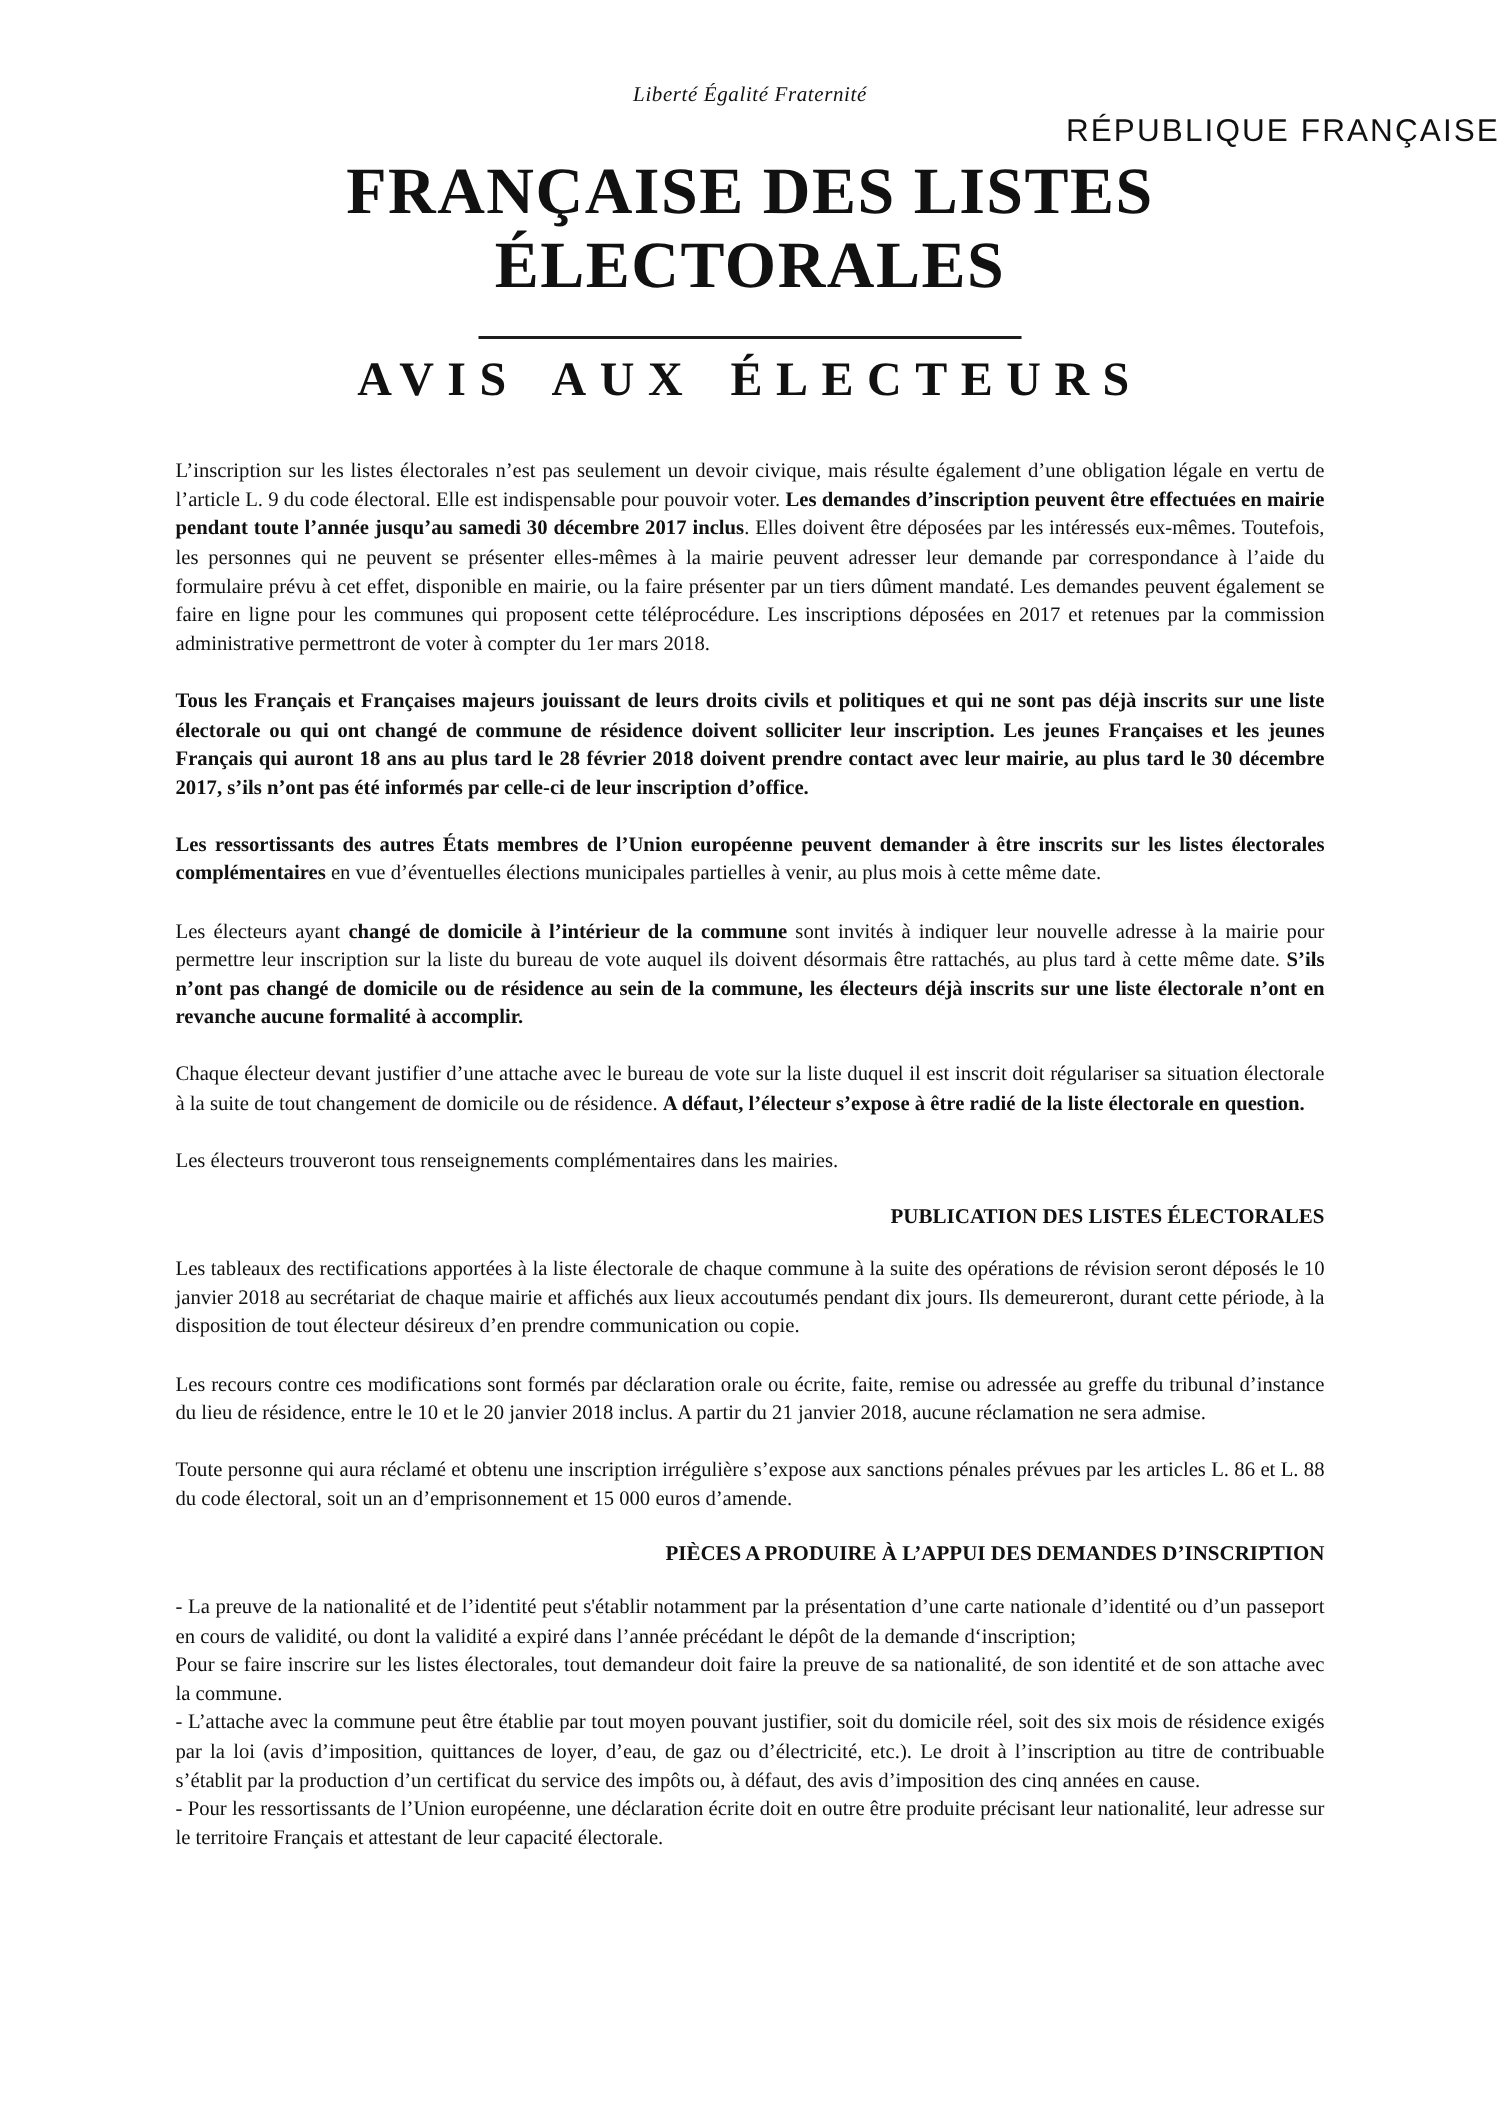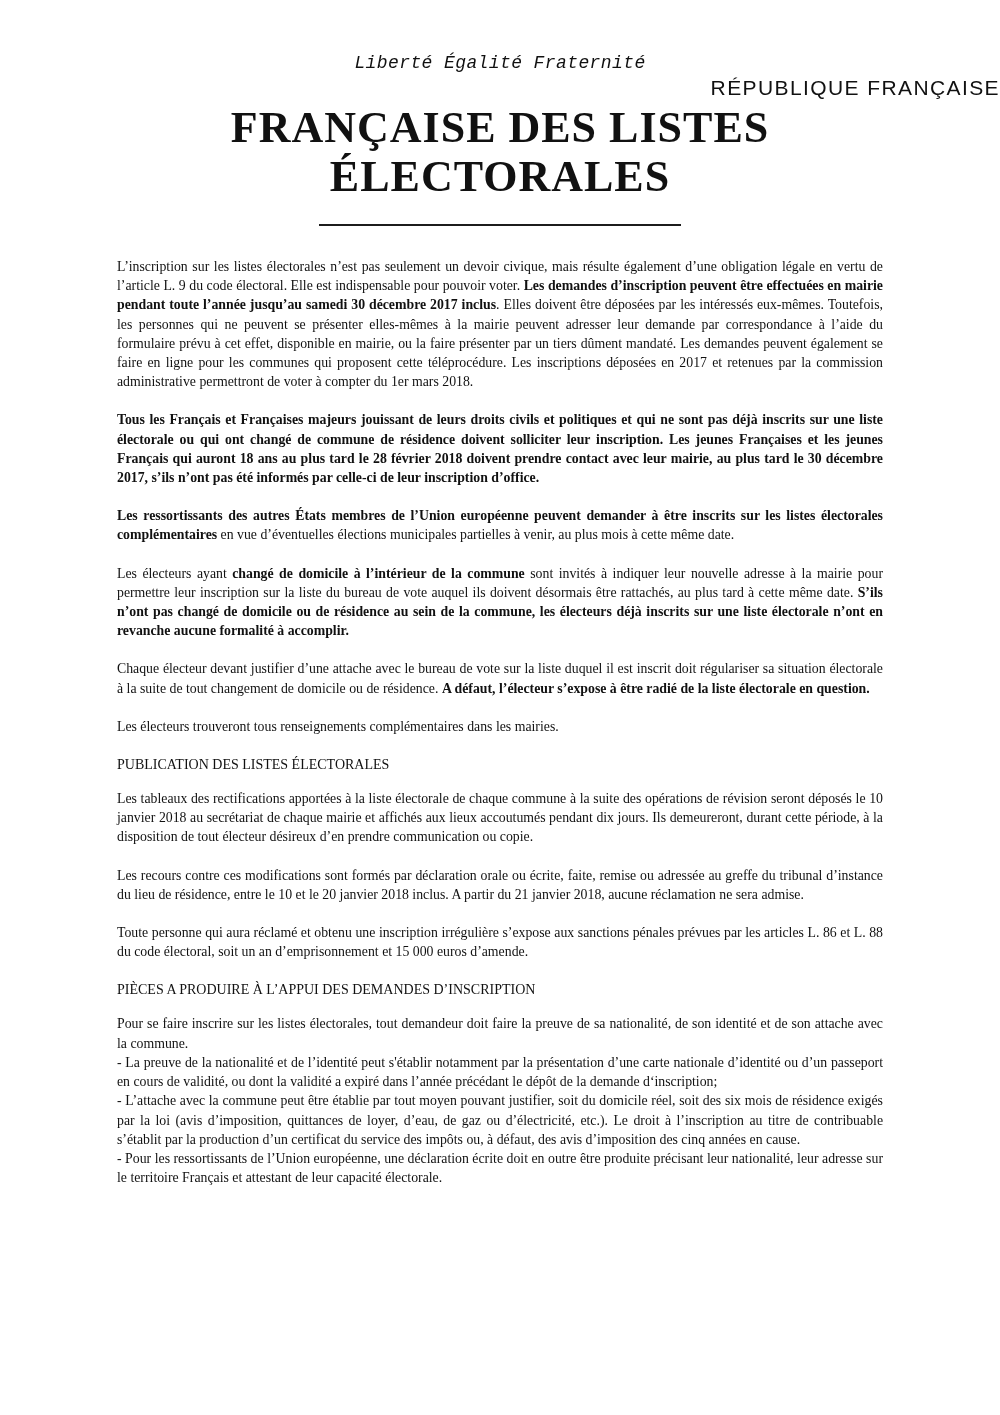--- a/index.html
+++ b/index.html
@@ -12,24 +12,23 @@
     overflow: hidden;
   }
   .page {
     width: 1000px;
     height: 1415px;
     padding-top: 52px;
   }
   .doc-header { text-align: center; }
   .motto {
     font-style: italic;
-    font-size: 18px;
+    font-size: 14px;
     line-height: 23px;
     letter-spacing: 0.4px;
-    font-family: Liberation Mono, monospace;
   }
   .republic {
     font-family: "Liberation Sans", sans-serif;
     font-size: 21px;
     line-height: 25px;
     letter-spacing: 1.4px;
     text-align: right;
   }
   .main-title {
     font-size: 44px;
@@ -57,48 +56,49 @@
     font-size: 13.8px;
     line-height: 19.2px;
   }
   .para {
     text-align: justify;
     margin-bottom: 19px;
   }
   .para.tight { margin-bottom: 0; }
   .b { font-weight: bold; }
   .section-heading {
-    text-align: left;
+    text-align: right;
     font-size: 14px;
     line-height: 19px;
-    font-weight: normal;
+    font-weight: bold;
     margin: 5px 0 15px 0;
   }
 </style>
 </head>
 <body>
 
 <div class="page">
   <header class="doc-header">
     <div class="motto">Liberté Égalité Fraternité</div>
     <div class="republic">RÉPUBLIQUE FRANÇAISE</div>
     <h1 class="main-title"><span>FRANÇAISE DES LISTES</span><br><span>ÉLECTORALES</span></h1>
     <div class="title-divider"></div>
+    <h2 class="subtitle">AVIS AUX ÉLECTEURS</h2>
   </header>
 
   <main class="doc-body" id="doc-body">
       <p class="para"><span>L’inscription sur les listes électorales n’est pas seulement un devoir civique, mais résulte également d’une obligation légale en vertu de l’article L. 9 du code électoral. Elle est indispensable pour pouvoir voter. </span><span class="b">Les demandes d’inscription peuvent être effectuées en mairie pendant toute l’année jusqu’au samedi 30 décembre 2017 inclus</span><span>. Elles doivent être déposées par les intéressés eux-mêmes. Toutefois, les personnes qui ne peuvent se présenter elles-mêmes à la mairie peuvent adresser leur demande par correspondance à l’aide du formulaire prévu à cet effet, disponible en mairie, ou la faire présenter par un tiers dûment mandaté. Les demandes peuvent également se faire en ligne pour les communes qui proposent cette téléprocédure. Les inscriptions déposées en 2017 et retenues par la commission administrative permettront de voter à compter du 1er mars 2018.</span></p>
       <p class="para"><span class="b">Tous les Français et Françaises majeurs jouissant de leurs droits civils et politiques et qui ne sont pas déjà inscrits sur une liste électorale ou qui ont changé de commune de résidence doivent solliciter leur inscription. Les jeunes Françaises et les jeunes Français qui auront 18 ans au plus tard le 28 février 2018 doivent prendre contact avec leur mairie, au plus tard le 30 décembre 2017, s’ils n’ont pas été informés par celle-ci de leur inscription d’office.</span></p>
       <p class="para"><span class="b">Les ressortissants des autres États membres de l’Union européenne peuvent demander à être inscrits sur les listes électorales complémentaires</span><span> en vue d’éventuelles élections municipales partielles à venir, au plus mois à cette même date.</span></p>
       <p class="para"><span>Les électeurs ayant </span><span class="b">changé de domicile à l’intérieur de la commune</span><span> sont invités à indiquer leur nouvelle adresse à la mairie pour permettre leur inscription sur la liste du bureau de vote auquel ils doivent désormais être rattachés, au plus tard à cette même date. </span><span class="b">S’ils n’ont pas changé de domicile ou de résidence au sein de la commune, les électeurs déjà inscrits sur une liste électorale n’ont en revanche aucune formalité à accomplir.</span></p>
       <p class="para"><span>Chaque électeur devant justifier d’une attache avec le bureau de vote sur la liste duquel il est inscrit doit régulariser sa situation électorale à la suite de tout changement de domicile ou de résidence. </span><span class="b">A défaut, l’électeur s’expose à être radié de la liste électorale en question.</span></p>
       <p class="para"><span>Les électeurs trouveront tous renseignements complémentaires dans les mairies.</span></p>
       <h3 class="section-heading">PUBLICATION DES LISTES ÉLECTORALES</h3>
       <p class="para"><span>Les tableaux des rectifications apportées à la liste électorale de chaque commune à la suite des opérations de révision seront déposés le 10 janvier 2018 au secrétariat de chaque mairie et affichés aux lieux accoutumés pendant dix jours. Ils demeureront, durant cette période, à la disposition de tout électeur désireux d’en prendre communication ou copie.</span></p>
       <p class="para"><span>Les recours contre ces modifications sont formés par déclaration orale ou écrite, faite, remise ou adressée au greffe du tribunal d’instance du lieu de résidence, entre le 10 et le 20 janvier 2018 inclus. A partir du 21 janvier 2018, aucune réclamation ne sera admise.</span></p>
       <p class="para"><span>Toute personne qui aura réclamé et obtenu une inscription irrégulière s’expose aux sanctions pénales prévues par les articles L. 86 et L. 88 du code électoral, soit un an d’emprisonnement et 15 000 euros d’amende.</span></p>
       <h3 class="section-heading">PIÈCES A PRODUIRE À L’APPUI DES DEMANDES D’INSCRIPTION</h3>
+      <p class="para tight"><span>- La preuve de la nationalité et de l’identité peut s'établir notamment par la présentation d’une carte nationale d’identité ou d’un passeport en cours de validité, ou dont la validité a expiré dans l’année précédant le dépôt de la demande d‘inscription;</span></p>
       <p class="para tight"><span>Pour se faire inscrire sur les listes électorales, tout demandeur doit faire la preuve de sa nationalité, de son identité et de son attache avec la commune.</span></p>
-      <p class="para tight"><span>- La preuve de la nationalité et de l’identité peut s'établir notamment par la présentation d’une carte nationale d’identité ou d’un passeport en cours de validité, ou dont la validité a expiré dans l’année précédant le dépôt de la demande d‘inscription;</span></p>
       <p class="para tight"><span>- L’attache avec la commune peut être établie par tout moyen pouvant justifier, soit du domicile réel, soit des six mois de résidence exigés par la loi (avis d’imposition, quittances de loyer, d’eau, de gaz ou d’électricité, etc.). Le droit à l’inscription au titre de contribuable s’établit par la production d’un certificat du service des impôts ou, à défaut, des avis d’imposition des cinq années en cause.</span></p>
       <p class="para tight"><span>- Pour les ressortissants de l’Union européenne, une déclaration écrite doit en outre être produite précisant leur nationalité, leur adresse sur le territoire Français et attestant de leur capacité électorale.</span></p>
     </main>
 </div>
 
 </body></html>

